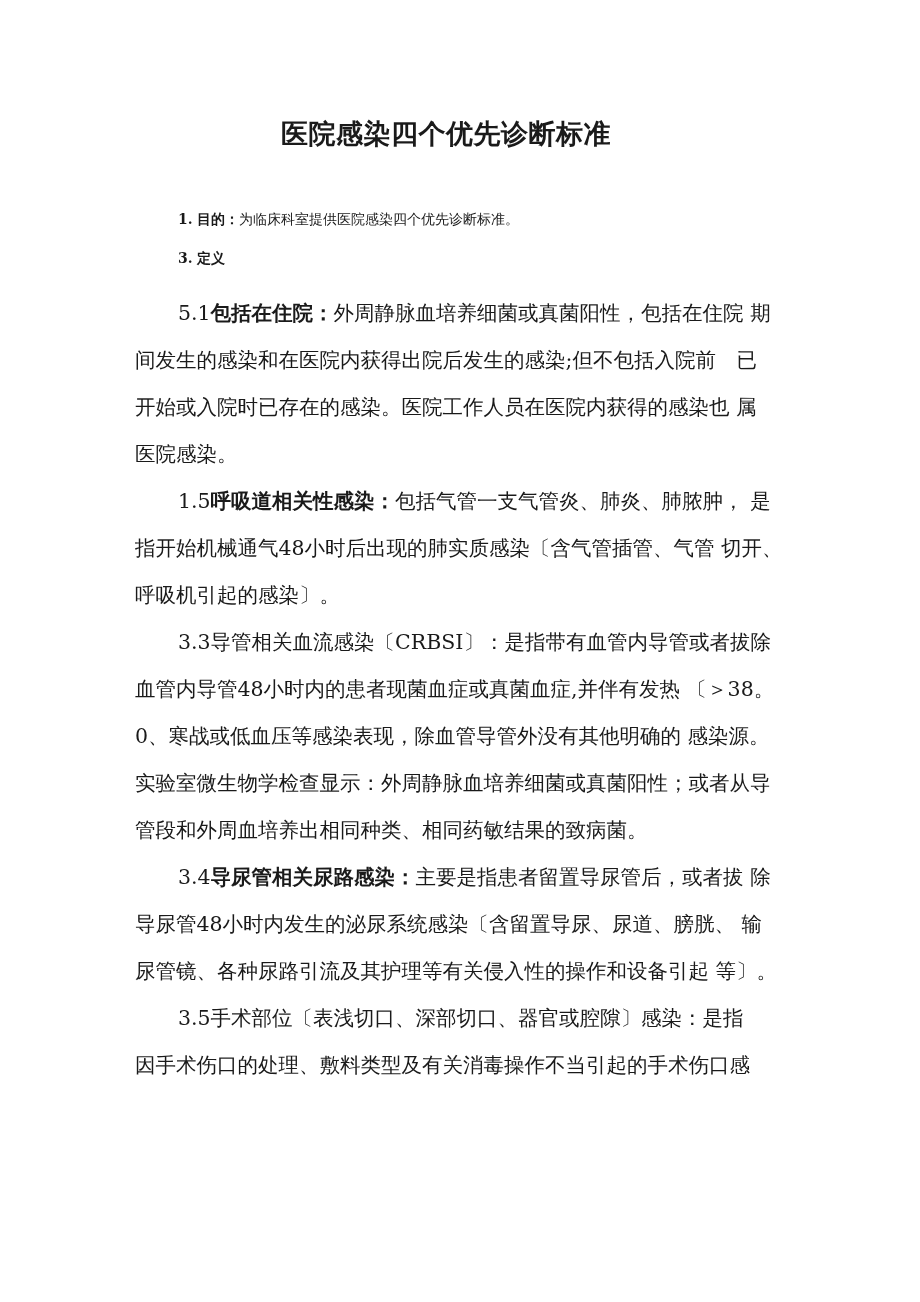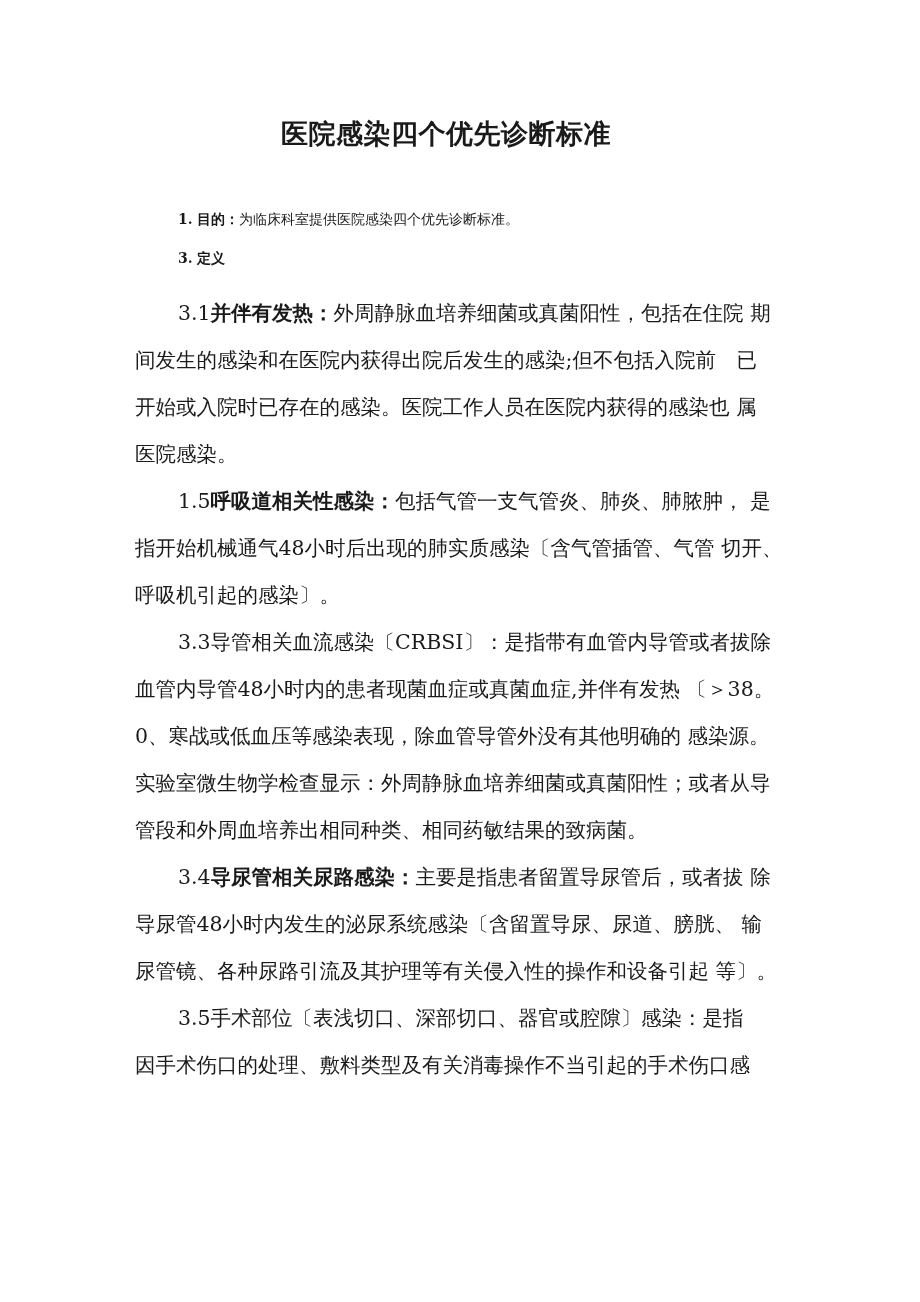--- a/index.html
+++ b/index.html
@@ -109,21 +109,21 @@
     <div class="numbered-item">
       <span class="num">1.</span><span> </span><span class="lbl">目的：</span><span class="val">为临床科室提供医院感染四个优先诊断标准。</span>
     </div>
 
 
     <div class="numbered-item">
       <span class="num">3.</span><span> </span><span class="lbl">定义</span><span class="val"></span>
     </div>
 
     <div class="para">
-      <div class="ln indent"><span class="idx">3.1</span><span class="head">并伴有发热：</span><span class="txt">外周静脉血培养细菌或真菌阳性，包括在住院 期</span></div>
+      <div class="ln indent"><span class="idx">5.1</span><span class="head">包括在住院：</span><span class="txt">外周静脉血培养细菌或真菌阳性，包括在住院 期</span></div>
       <div class="ln"><span class="txt">间发生的感染和在医院内获得出院后发生的感染;但不包括入院前　已</span></div>
       <div class="ln"><span class="txt">开始或入院时已存在的感染。医院工作人员在医院内获得的感染也 属</span></div>
       <div class="ln"><span class="txt">医院感染。</span></div>
     </div>
 
     <div class="para">
       <div class="ln indent"><span class="idx">1.5</span><span class="head">呼吸道相关性感染：</span><span class="txt">包括气管一支气管炎、肺炎、肺脓肿， 是</span></div>
       <div class="ln"><span class="txt">指开始机械通气48小时后出现的肺实质感染〔含气管插管、气管 切开、</span></div>
       <div class="ln"><span class="txt">呼吸机引起的感染〕。</span></div>
     </div>

